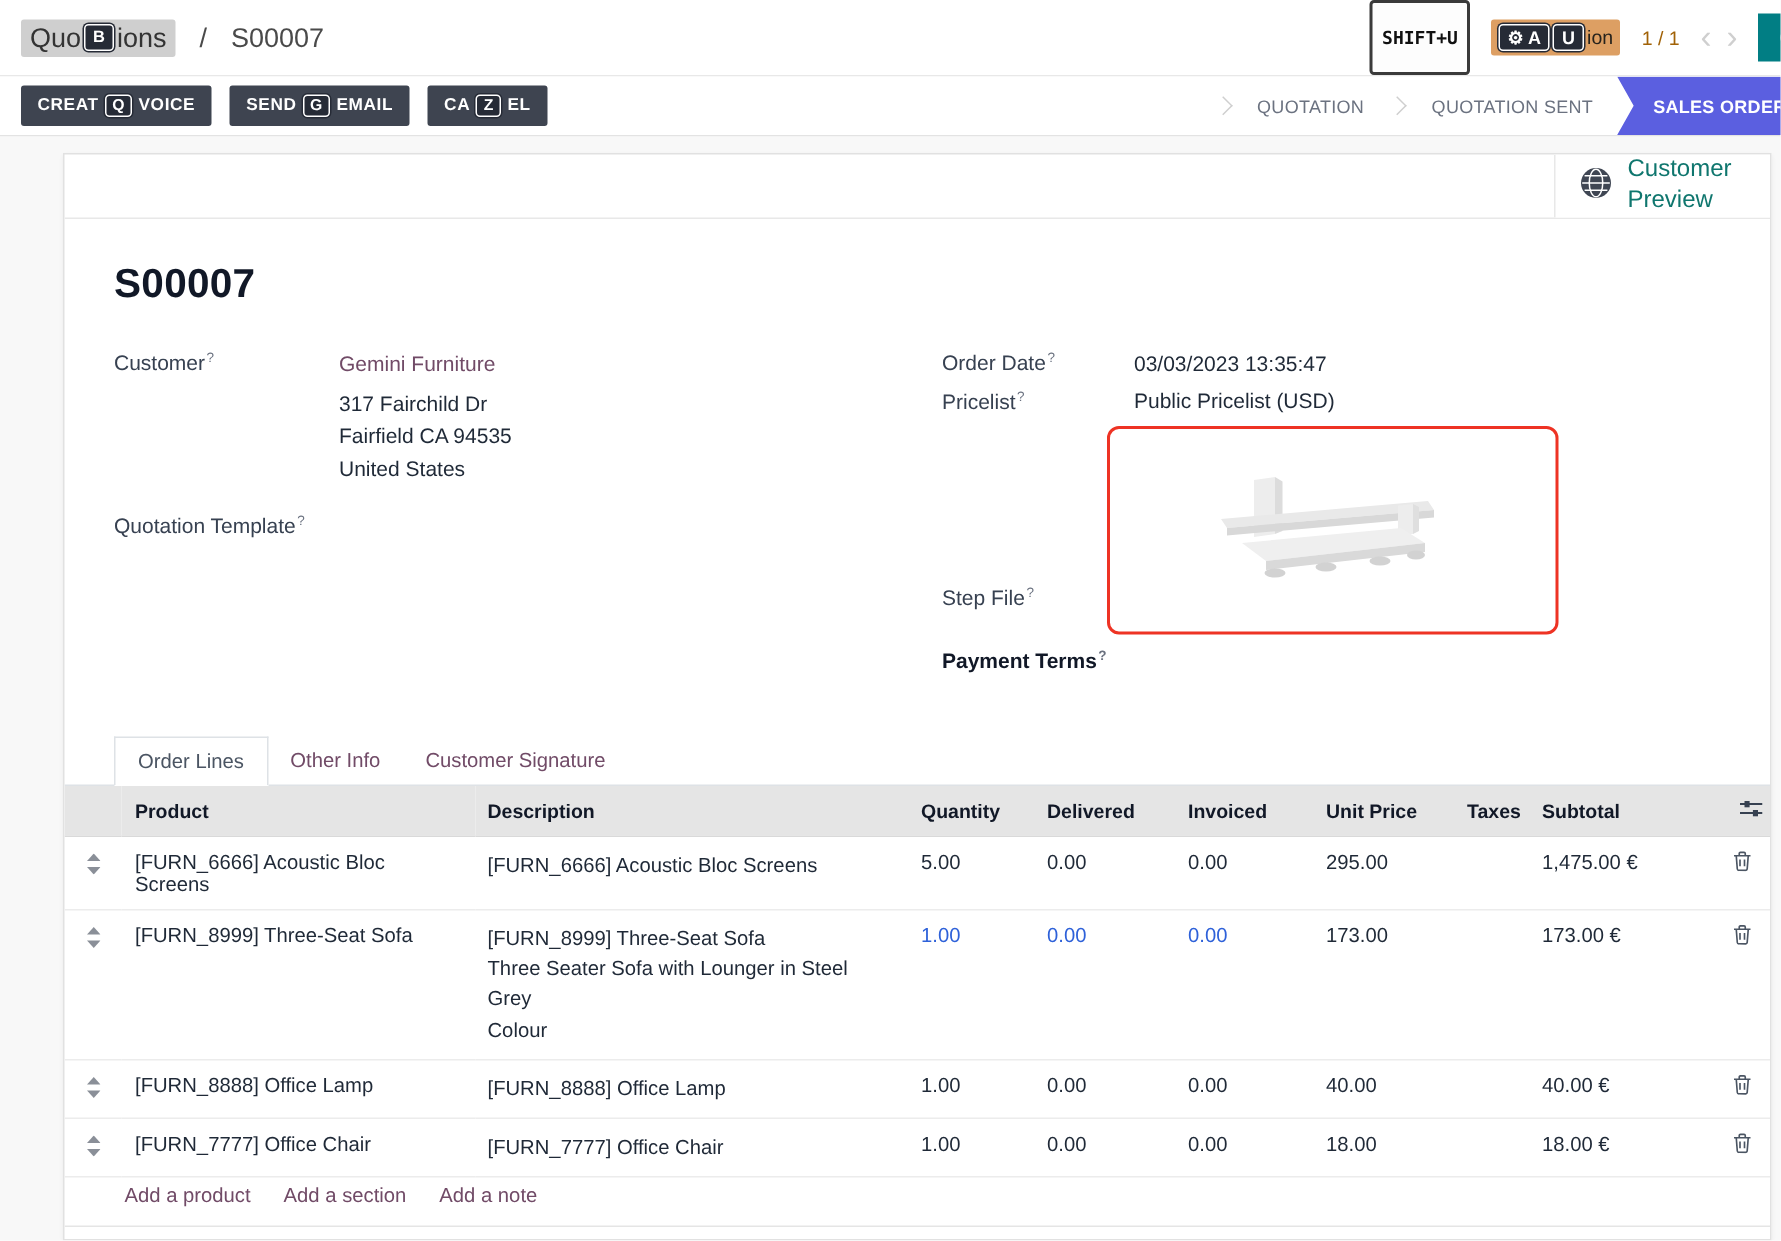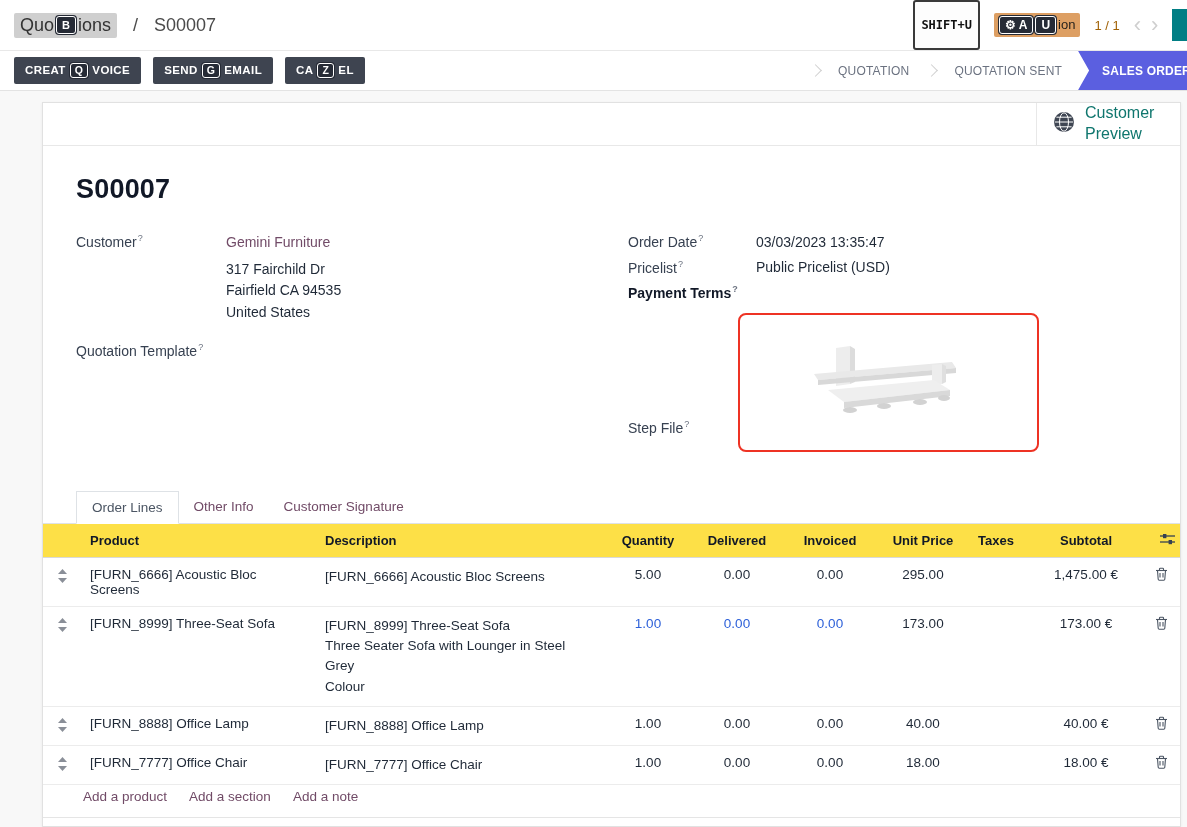--- a/index.html
+++ b/index.html
@@ -58,22 +58,22 @@
   .step-box { width:301px; height:139px; border:2px solid #EE3324; border-radius:8px; background:#fff; display:flex; align-items:center; justify-content:center; }
 
   
   .tabs { display:flex; padding-left:33px; margin-top:30px; border-bottom:1px solid #dee2e6; }
   .tab { padding:8px 15px; font-size:13.5px; cursor:pointer; }
   .tab.active { background:#fff; border:1px solid #dee2e6; border-bottom:1px solid #fff; margin-bottom:-1px; color:#4b5563; }
   .tab.inactive { color:#714B67; }
 
   
   table { width:100%; border-collapse:collapse; table-layout:fixed; }
-  th { background:#fde047; border-bottom:1px solid #d9d9d9; font-size:13px; font-weight:700; color:#111827; padding:9px 8px; text-align:left; }
-  th.num, td.num { text-align:center; }
+  th { background:#e5e5e5; border-bottom:1px solid #d9d9d9; font-size:13px; font-weight:700; color:#111827; padding:9px 8px; text-align:left; }
+  th.num, td.num { text-align:left; }
   td { font-size:13.5px; color:#1f2937; padding:9px 8px; border-bottom:1px solid #ececec; vertical-align:top; }
   td.handle-cell { text-align:center; padding-top:11px; cursor:grab; }
   .desc-cell { white-space:pre-line; line-height:1.5; }
   .blue { color:#2E61D9; }
   th.product-col { padding-left:9px; }
   td.product-cell { padding-left:9px; }
   .trash-cell { padding-left:3px; cursor:pointer; }
   .col-settings { text-align:right; padding-right:10px; cursor:pointer; }
 
   
@@ -178,44 +178,44 @@
           </div>
 
           <div class="col-right">
             <div class="field">
               <span class="lbl"><span>Order Date</span><sup class="help">?</sup></span>
               <span class="val">03/03/2023 13:35:47</span>
             </div>
             <div class="field">
               <span class="lbl"><span>Pricelist</span><sup class="help">?</sup></span>
               <span class="val">Public Pricelist (USD)</span>
-            </div>
-            <div class="field pay-field">
-              <span class="lbl bold"><span>Payment Terms</span><sup class="help">?</sup></span>
-              <span class="val"></span>
             </div>
             <div class="field stepfile-row">
               <span class="lbl"><span>Step File</span><sup class="help">?</sup></span>
               <span class="step-box">
                 <svg width="210" height="100" viewBox="0 0 210 100">
                   <polygon points="52,16 66,14 66,52 52,54" fill="#ededed"></polygon>
                   <polygon points="66,14 71,17 71,50 66,52" fill="#dcdcdc"></polygon>
                   <polygon points="30,42 168,30 172,36 34,48" fill="#e9e9e9"></polygon>
                   <polygon points="34,48 172,36 172,41 34,53" fill="#d8d8d8"></polygon>
                   <polygon points="148,33 158,32 158,52 148,53" fill="#ededed"></polygon>
                   <polygon points="158,32 162,34 162,50 158,52" fill="#dfdfdf"></polygon>
                   <polygon points="44,58 150,48 166,58 60,70" fill="#efefef"></polygon>
                   <polygon points="60,70 166,58 166,64 60,76" fill="#d9d9d9"></polygon>
                   <ellipse cx="66" cy="78" rx="7" ry="3" fill="#d2d2d2"></ellipse>
                   <ellipse cx="100" cy="74" rx="7" ry="3" fill="#d2d2d2"></ellipse>
                   <ellipse cx="136" cy="70" rx="7" ry="3" fill="#d2d2d2"></ellipse>
                   <ellipse cx="160" cy="66" rx="6" ry="3" fill="#d2d2d2"></ellipse>
                 </svg>
               </span>
             </div>
+            <div class="field pay-field">
+              <span class="lbl bold"><span>Payment Terms</span><sup class="help">?</sup></span>
+              <span class="val"></span>
+            </div>
           </div>
         </div>
       </div>
 
       <div class="tabs">
         <span class="tab active">Order Lines</span>
         <span class="tab inactive">Other Info</span>
         <span class="tab inactive">Customer Signature</span>
       </div>
 

